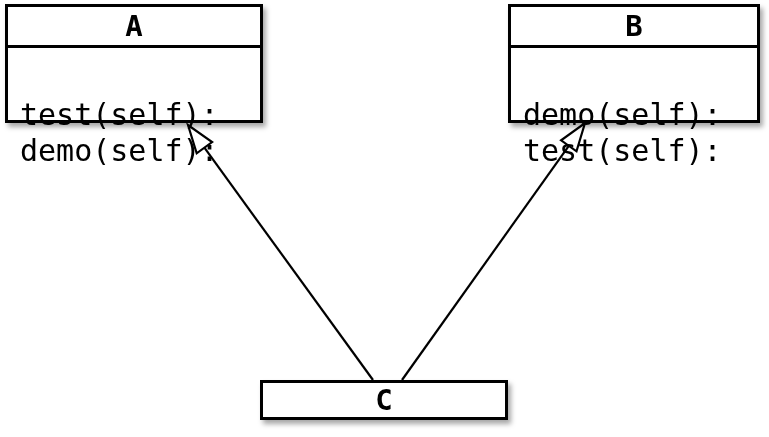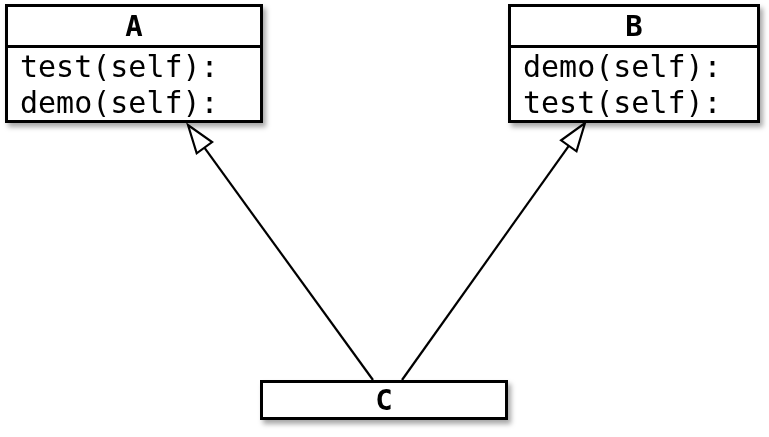--- a/index.html
+++ b/index.html
@@ -46,20 +46,21 @@
     border-bottom: none;
     height: 34px;
     line-height: 34px;
   }
   .class-methods {
     padding: 1px 0 0 12px;
     font-size: 30px;
     line-height: 36px;
     white-space: nowrap;
     overflow: hidden;
+    margin-top: 48px;
   }
 </style>
 </head>
 <body>
 
 <div class="diagram">
 
   <svg class="arrow-layer" width="769" height="437" viewBox="0 0 769 437">
     <g stroke="#000000" stroke-width="2.2" fill="none">
       <line x1="373" y1="380" x2="204.4" y2="147.7"></line>

